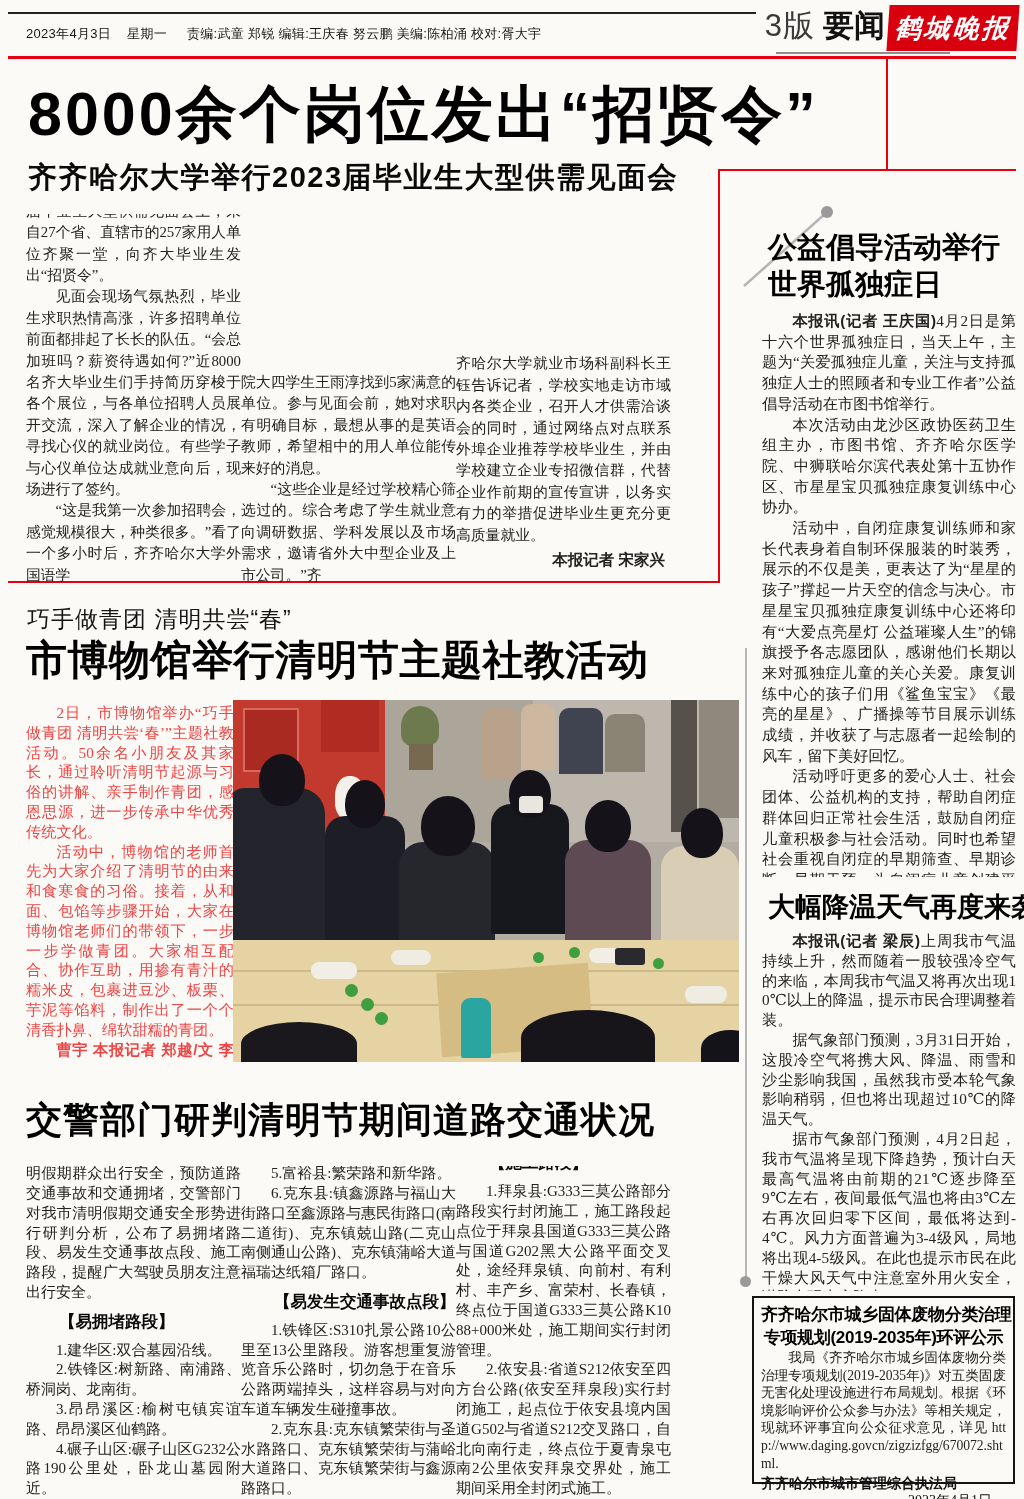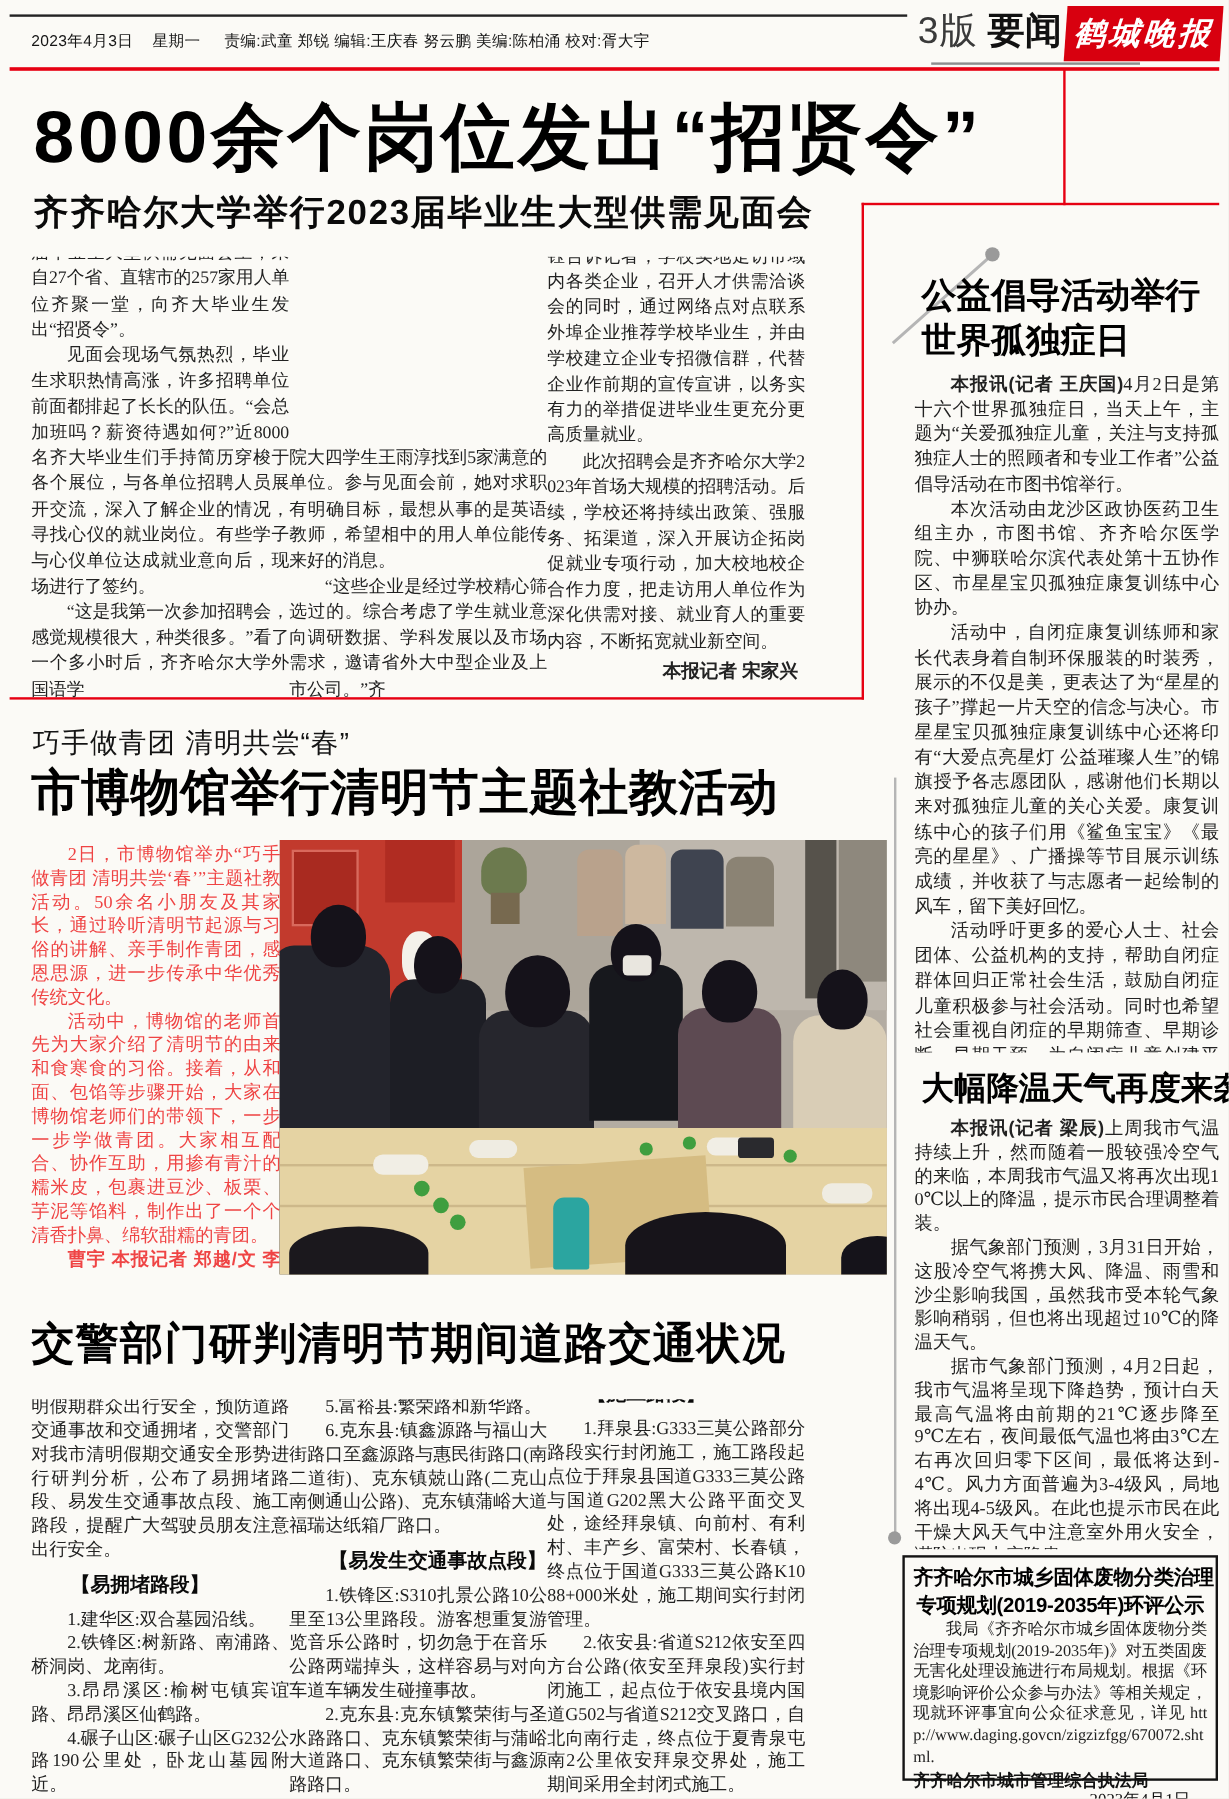--- a/index.html
+++ b/index.html
@@ -131,21 +131,20 @@
       <p class="b">1日，齐齐哈尔大学西区体育馆人潮涌动。在学校举行的2023届毕业生大型供需见面会上，来自27个省、直辖市的257家用人单位齐聚一堂，向齐大毕业生发出“招贤令”。</p>
       <p class="b">见面会现场气氛热烈，毕业生求职热情高涨，许多招聘单位前面都排起了长长的队伍。“会总加班吗？薪资待遇如何?”近8000名齐大毕业生们手持简历穿梭于各个展位，与各单位招聘人员展开交流，深入了解企业的情况，寻找心仪的就业岗位。有些学子与心仪单位达成就业意向后，现场进行了签约。</p>
       <p class="b">“这是我第一次参加招聘会，感觉规模很大，种类很多。”看了一个多小时后，齐齐哈尔大学外国语学</p>
     </div>
     <div class="col">
       <p class="b cont">院大四学生王雨淳找到5家满意的单位。参与见面会前，她对求职有明确目标，最想从事的是英语教师，希望相中的用人单位能传来好的消息。</p>
       <p class="b">“这些企业是经过学校精心筛选过的。综合考虑了学生就业意向调研数据、学科发展以及市场需求，邀请省外大中型企业及上市公司。”齐</p>
     </div>
     <div class="col">
       <p class="b cont">齐哈尔大学就业市场科副科长王钰告诉记者，学校实地走访市域内各类企业，召开人才供需洽谈会的同时，通过网络点对点联系外埠企业推荐学校毕业生，并由学校建立企业专招微信群，代替企业作前期的宣传宣讲，以务实有力的举措促进毕业生更充分更高质量就业。</p>
-      <p class="b">此次招聘会是齐齐哈尔大学2023年首场大规模的招聘活动。后续，学校还将持续出政策、强服务、拓渠道，深入开展访企拓岗促就业专项行动，加大校地校企合作力度，把走访用人单位作为深化供需对接、就业育人的重要内容，不断拓宽就业新空间。</p>
       <p class="byline hei">本报记者 宋家兴</p>
     </div>
   </div>
 
   <div class="abs mus-kicker hei">巧手做青团 清明共尝“春”</div>
   <div class="abs mus-headline hei">市博物馆举行清明节主题社教活动</div>
   <div class="abs mus-col">
     <p class="b">2日，市博物馆举办“巧手做青团 清明共尝‘春’”主题社教活动。50余名小朋友及其家长，通过聆听清明节起源与习俗的讲解、亲手制作青团，感恩思源，进一步传承中华优秀传统文化。</p>
     <p class="b">活动中，博物馆的老师首先为大家介绍了清明节的由来和食寒食的习俗。接着，从和面、包馅等步骤开始，大家在博物馆老师们的带领下，一步一步学做青团。大家相互配合、协作互助，用掺有青汁的糯米皮，包裹进豆沙、板栗、芋泥等馅料，制作出了一个个清香扑鼻、绵软甜糯的青团。</p>
     <p class="b mus-byline">曹宇 本报记者 郑越/文 李贺/摄</p>

